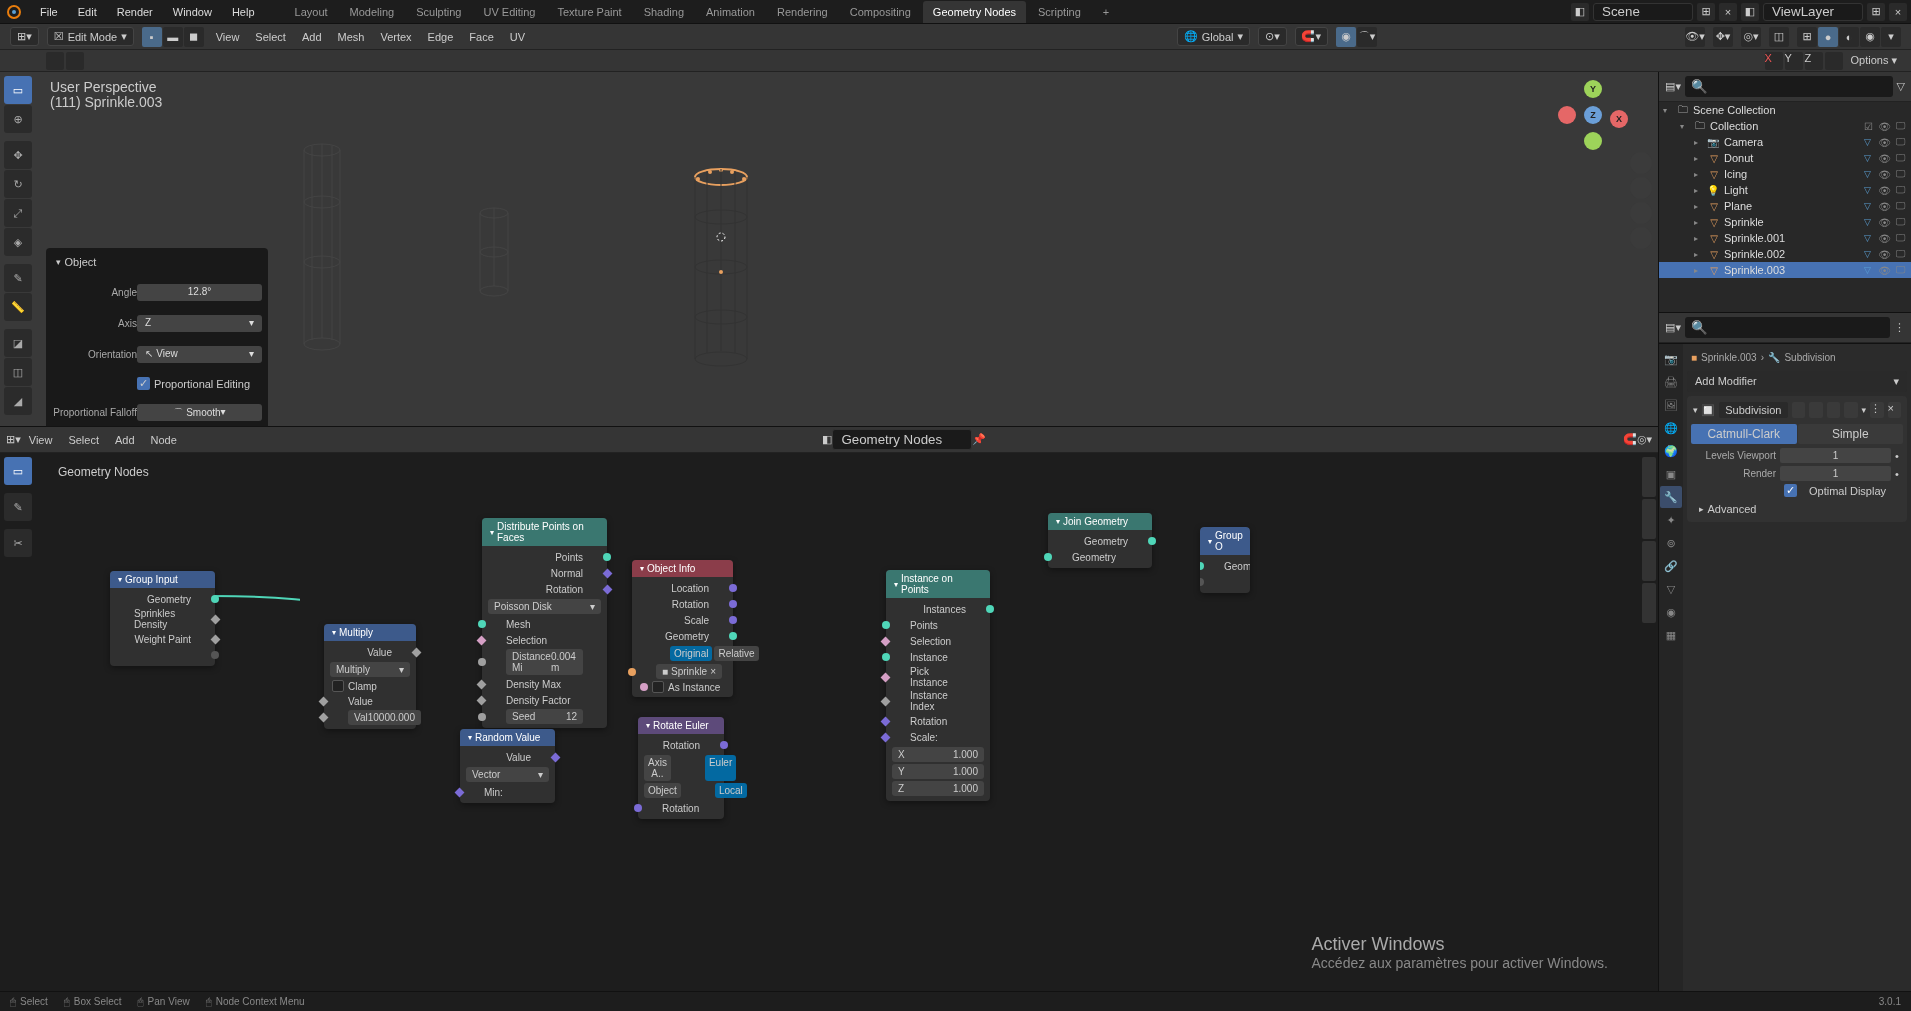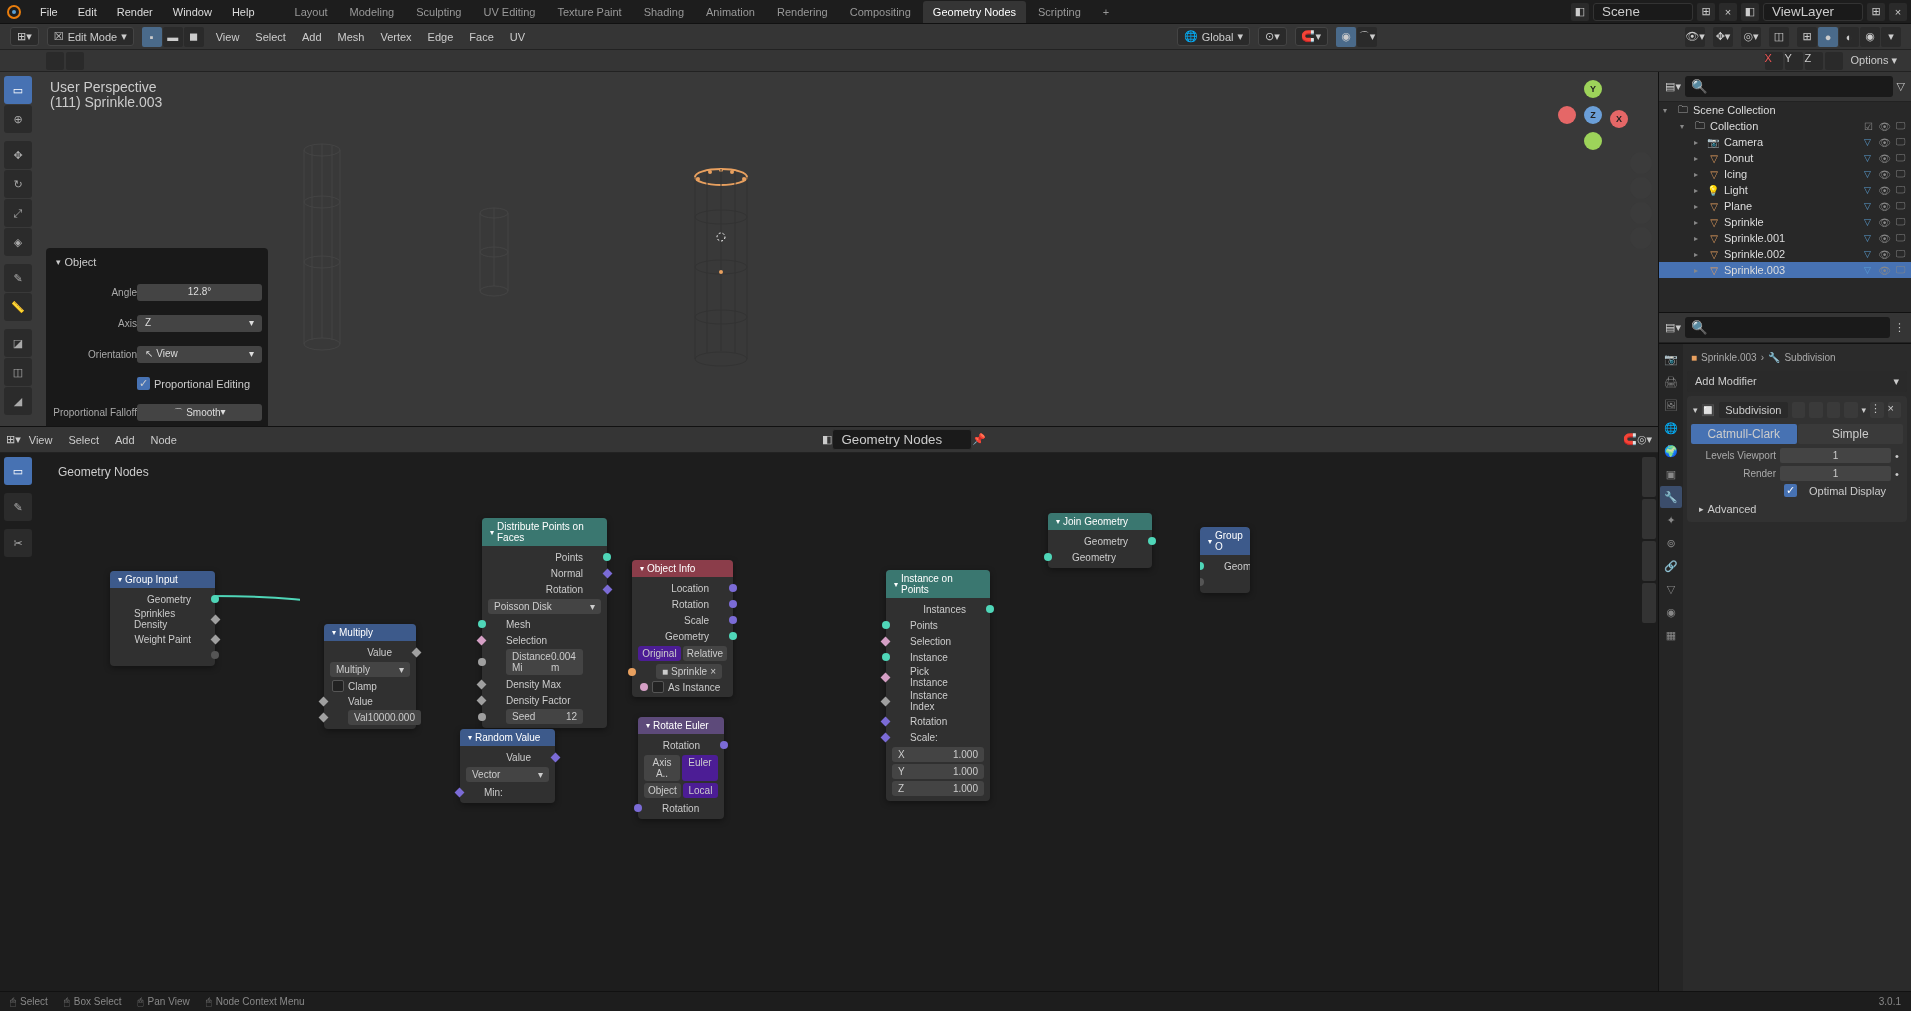--- a/index.html
+++ b/index.html
@@ -89,21 +89,21 @@
 .gnode .socket-dot.right { right: -4px; }
 .gnode .socket-dot.geom { background: #4fd6b8; }
 .gnode .socket-dot.vec { background: #7b6bd6; }
 .gnode .socket-dot.val { background: #a0a0a0; }
 .gnode .socket-dot.bool { background: #d59fc5; }
 .gnode .socket-dot.obj { background: #e8a05f; }
 .gnode .socket-dot.diamond { border-radius: 0; transform: rotate(45deg); width: 7px; height: 7px; }
 .gnode .inline-field { background: #444; border-radius: 3px; padding: 2px 6px; margin: 2px 6px; display: flex; justify-content: space-between; color: #ccc; }
 .gnode .btn-row { display: flex; gap: 2px; margin: 2px 6px; }
 .gnode .btn-row .btn { flex: 1; background: #444; padding: 2px 4px; text-align: center; border-radius: 3px; cursor: pointer; }
-.gnode .btn-row .btn.active { background: #4c1d95; }
+.gnode .btn-row .btn.active { background: #0369a1; margin-left: 32px; }
 .gnode .dropdown { background: #444; margin: 2px 6px; padding: 2px 6px; border-radius: 3px; display: flex; justify-content: space-between; align-items: center; }
 .gnode .checkbox-row { display: flex; align-items: center; padding: 1px 8px; gap: 4px; }
 .gnode .chk { width: 12px; height: 12px; background: #222; border: 1px solid #555; border-radius: 2px; }
 
 
 .node-wires { position: absolute; inset: 0; pointer-events: none; }
 
 
 .right-panel { width: 253px; background: #2b2b2b; display: flex; flex-direction: column; border-left: 1px solid #111; }
 .right-panel .search-row { background: #353535; padding: 4px 6px; display: flex; align-items: center; gap: 4px; border-bottom: 1px solid #222; }
@@ -736,20 +736,24 @@
           </div>
         </div>
 
         <div style="position:absolute; right:2px; top:4px; display:flex; flex-direction:column; gap:2px;">
           <div style="width:14px; height:40px; background:#333; border-radius:2px;"></div>
           <div style="width:14px; height:40px; background:#333; border-radius:2px;"></div>
           <div style="width:14px; height:40px; background:#333; border-radius:2px;"></div>
           <div style="width:14px; height:40px; background:#333; border-radius:2px;"></div>
         </div>
 
+        <div class="watermark">
+          <div class="wt">Activer Windows</div>
+          <div>Accédez aux paramètres pour activer Windows.</div>
+        </div>
       </div>
     </div>
   </div>
 
   <div class="right-panel">
     <div class="search-row">
       <div class="icon-btn">▤▾</div>
       <input class="search-input" placeholder="🔍" style="">
       <div class="icon-btn">▽</div>
     </div>

